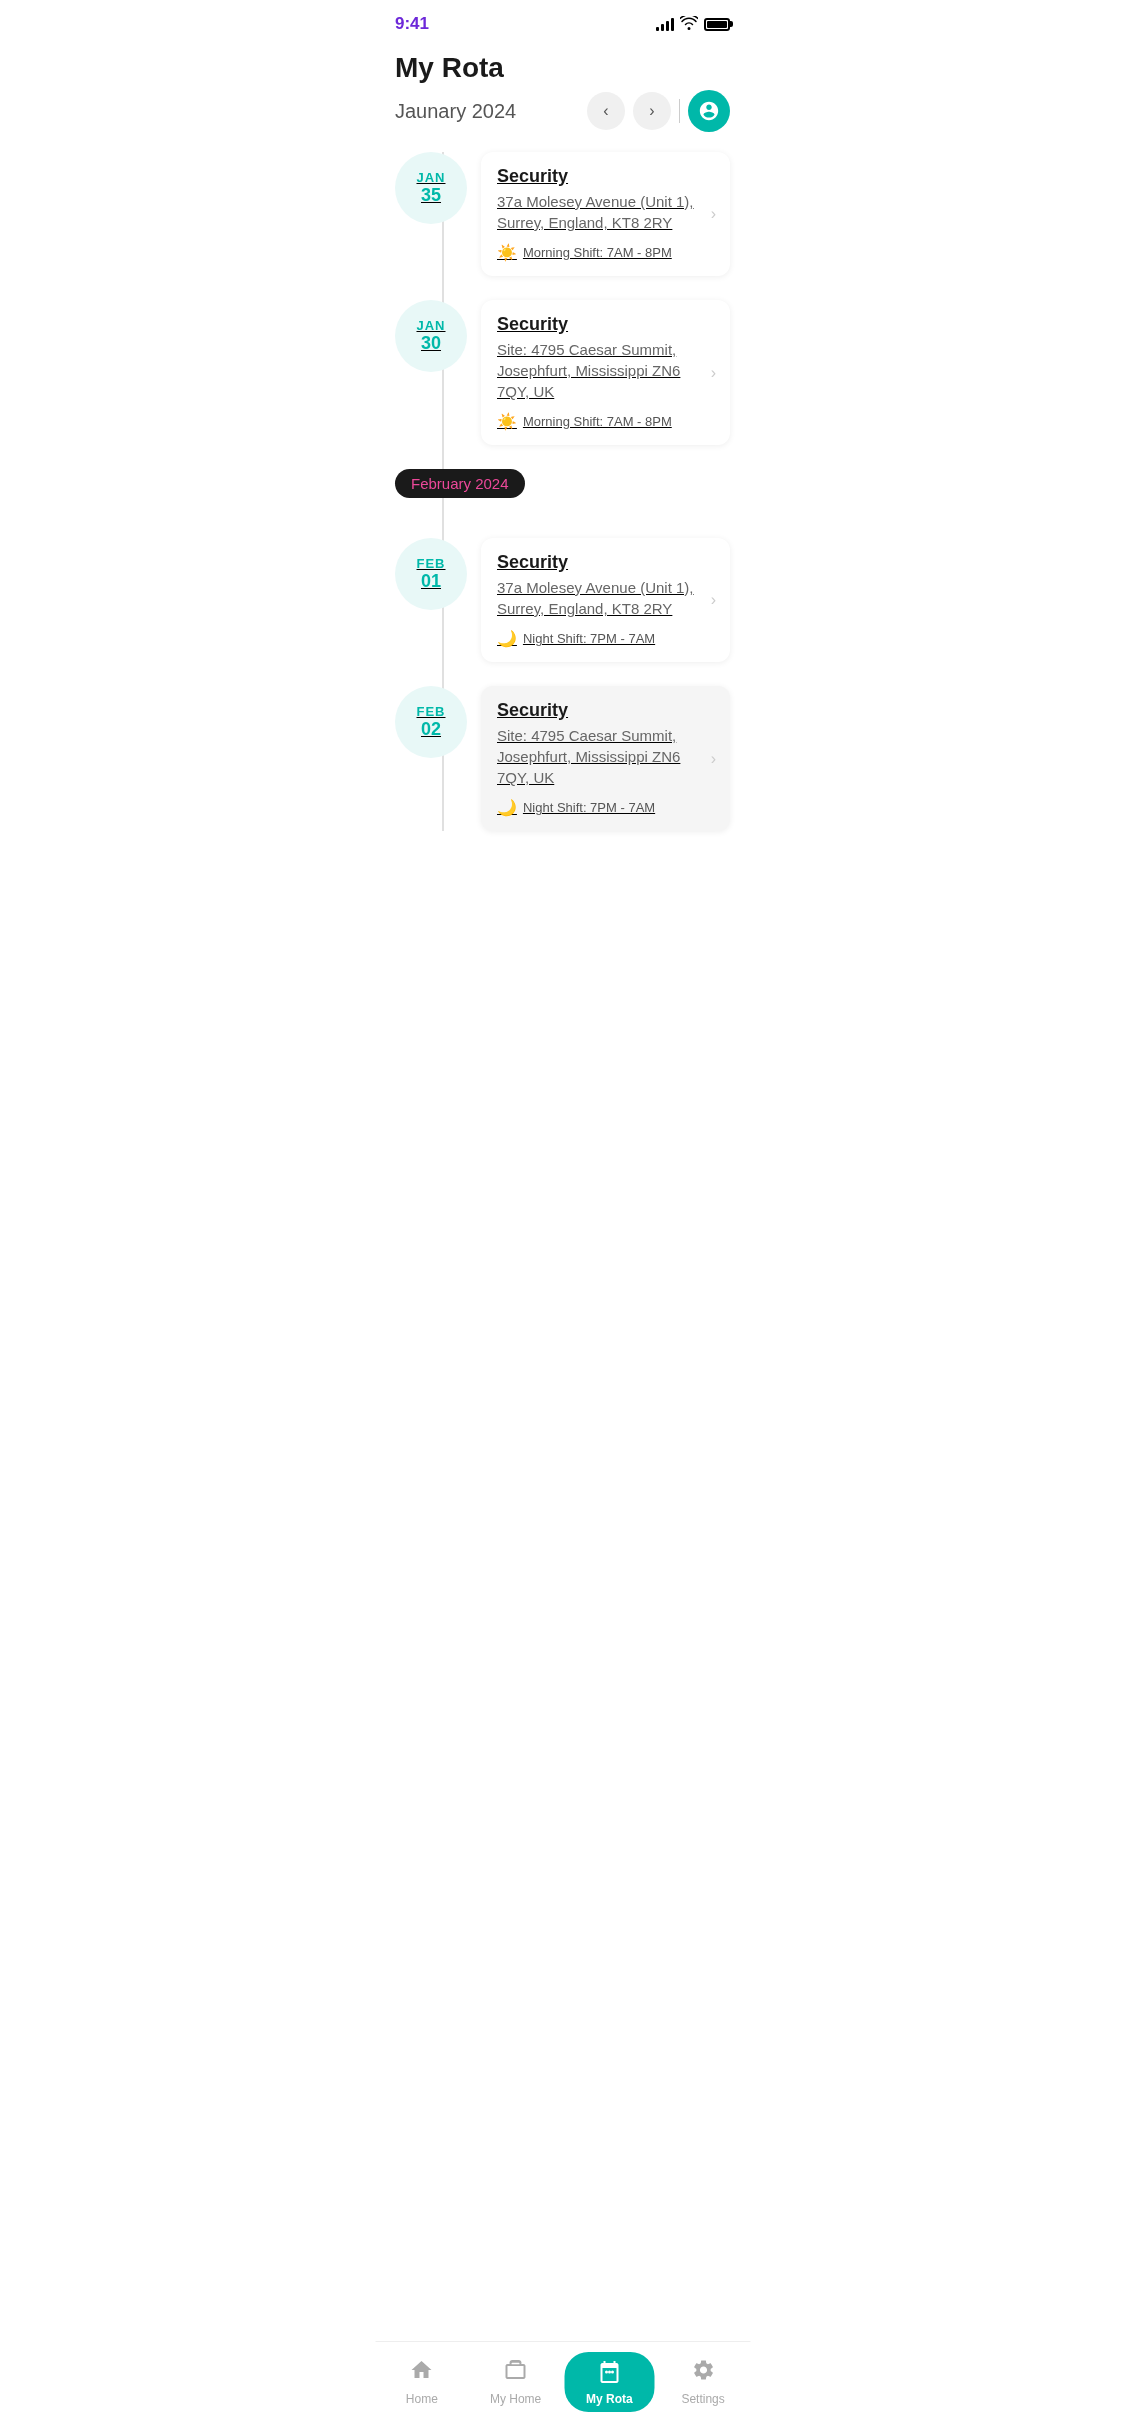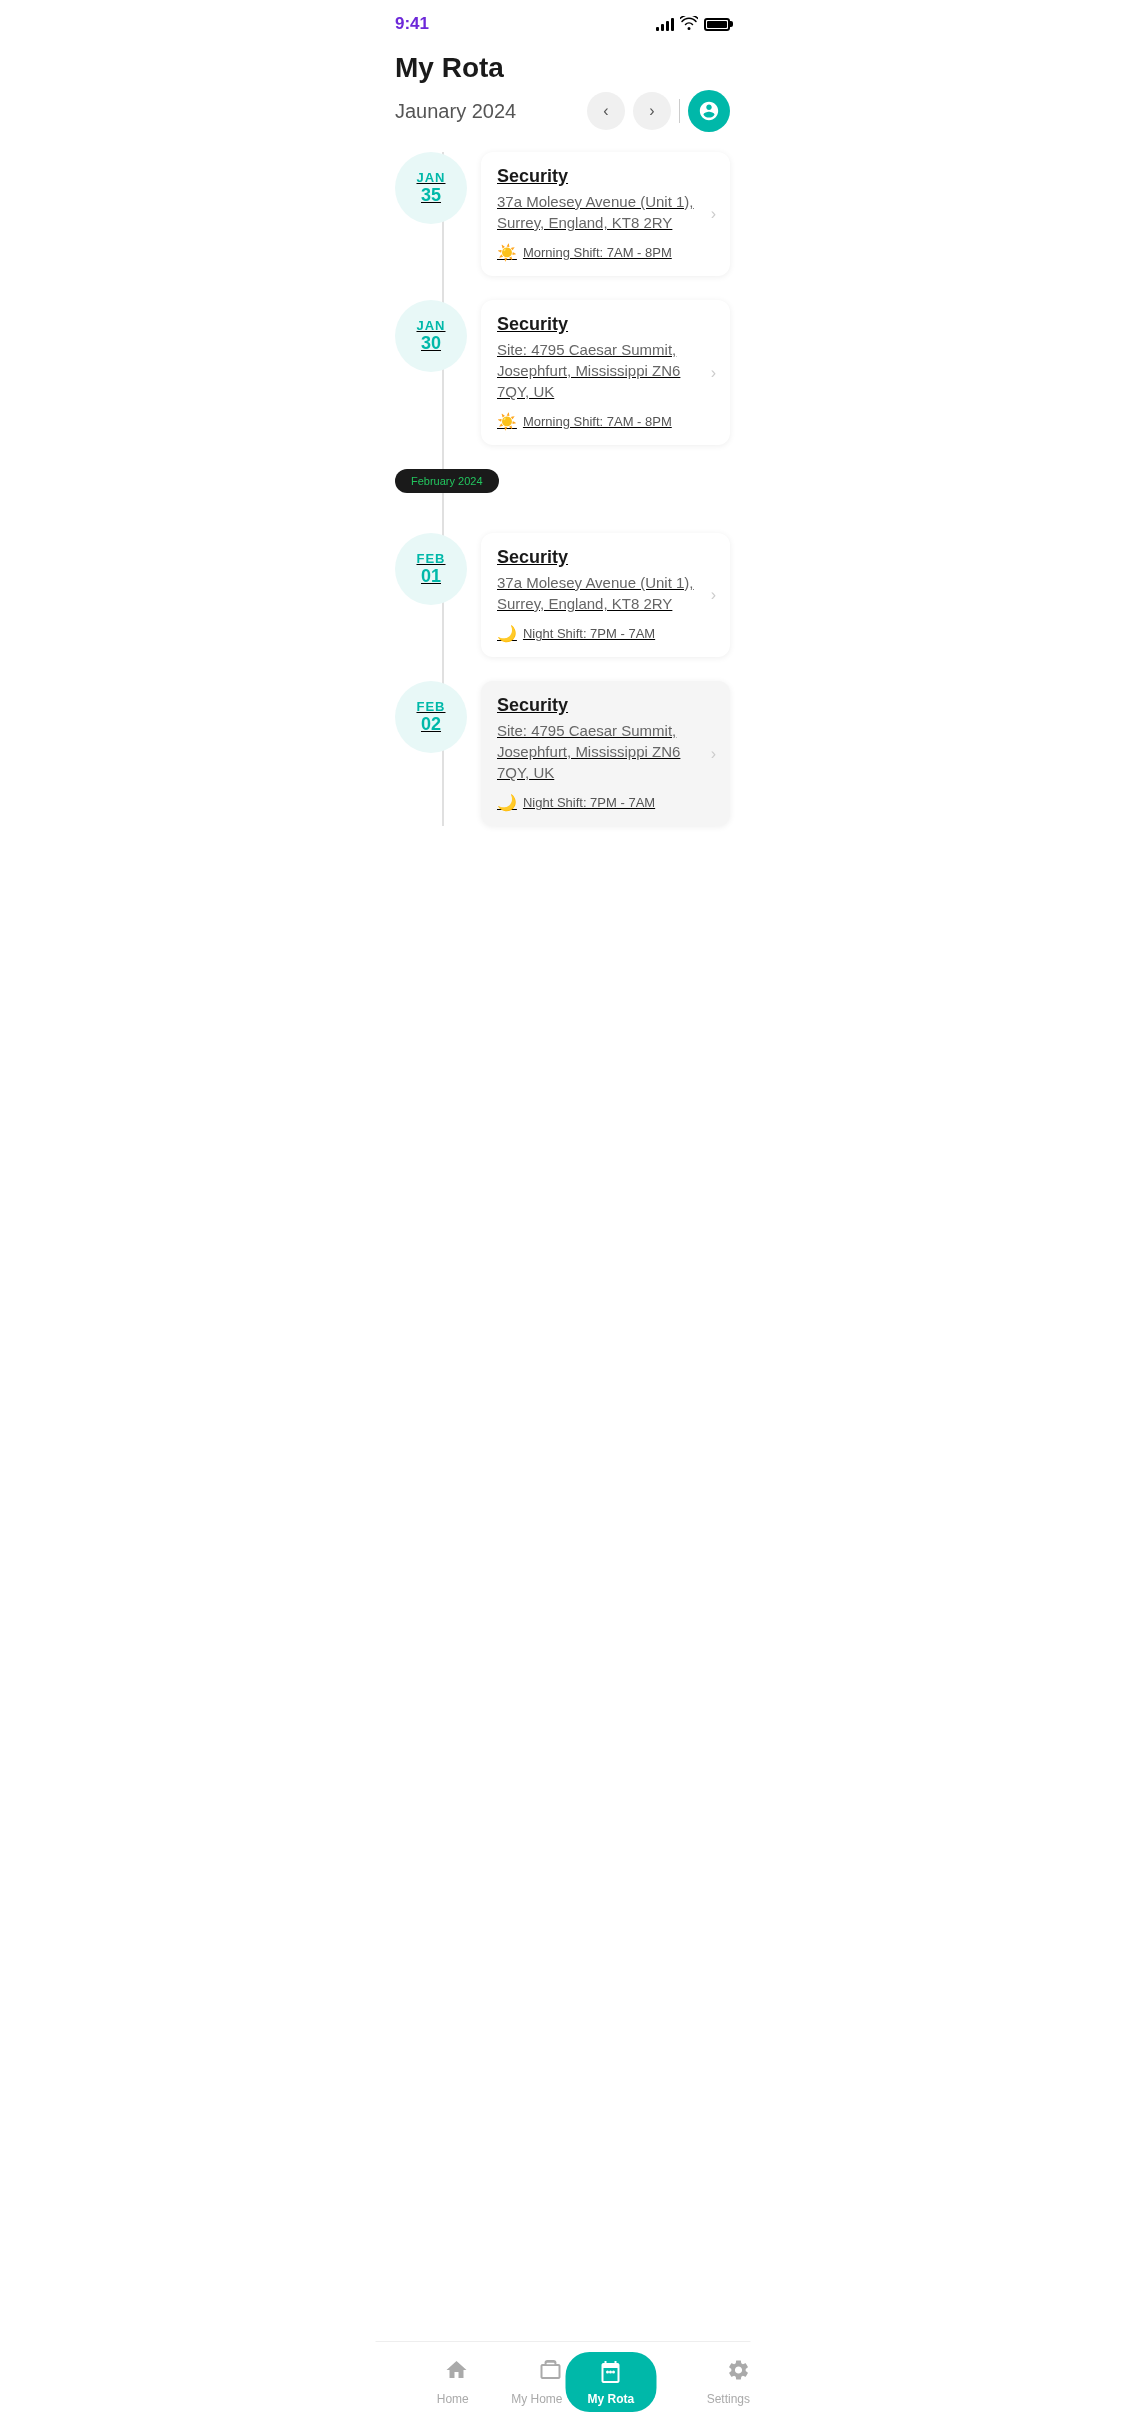--- a/index.html
+++ b/index.html
@@ -246,24 +246,24 @@
     }
 
     .shift-icon {
       font-size: 16px;
     }
 
     
     .month-separator {
       display: inline-block;
       background: #1a1a1a;
-      color: #22c55e;
+      color: #ec4899;
       border-radius: 20px;
       padding: 6px 16px;
-      font-size: 11px;
+      font-size: 15px;
       font-weight: 500;
       margin-bottom: 20px;
       margin-left: 0;
       position: relative;
       z-index: 2;
     }
 
     
     .bottom-nav {
       position: fixed;
@@ -275,21 +275,21 @@
       border-top: 1px solid #eee;
       display: flex;
       justify-content: space-around;
       align-items: center;
       padding: 10px 0 24px;
     }
 
     .nav-item {
       display: flex;
       flex-direction: column;
-      align-items: flex-end;
+      align-items: center;
       gap: 4px;
       flex: 1;
       cursor: pointer;
     }
 
     .nav-icon {
       font-size: 24px;
       color: #aaa;
     }
 

